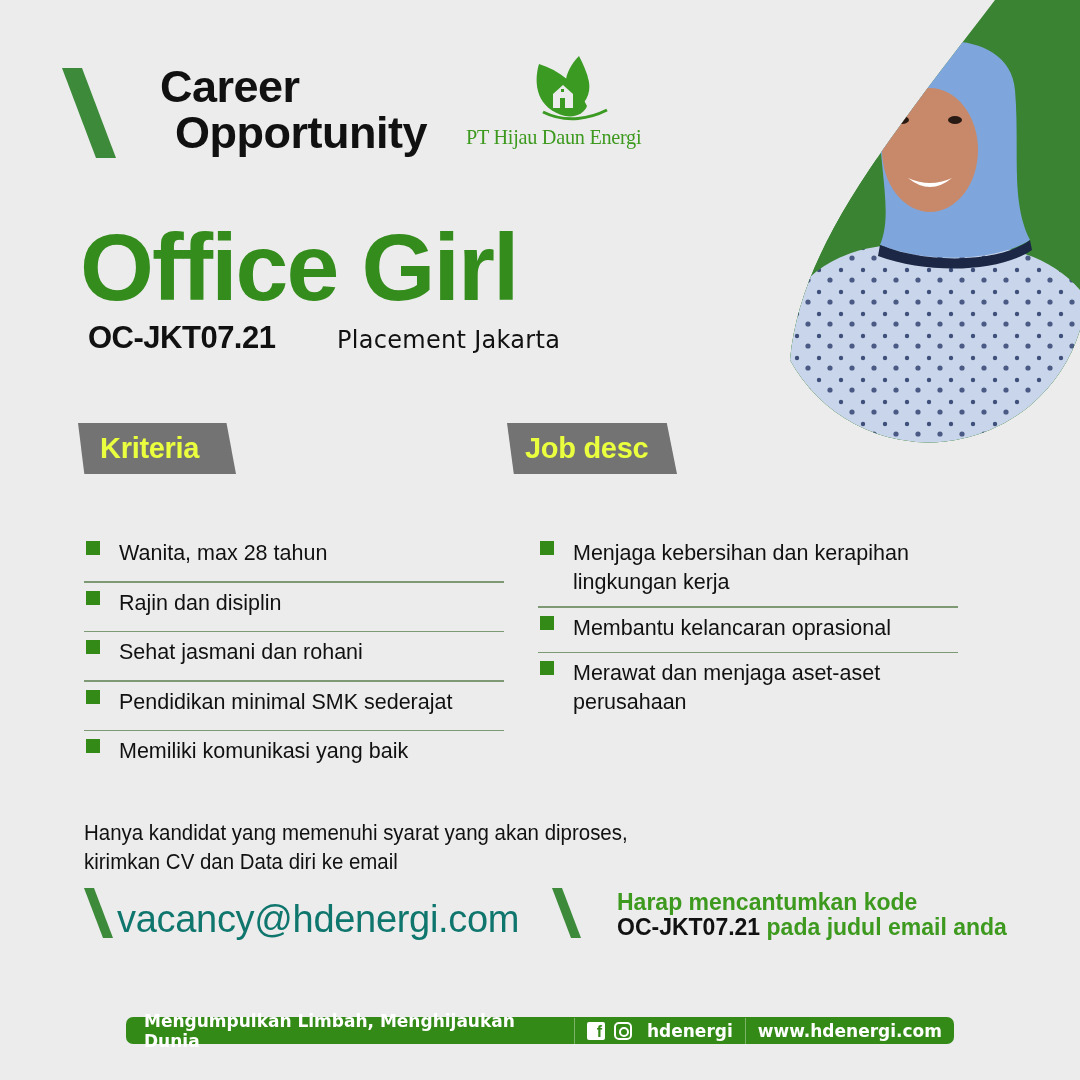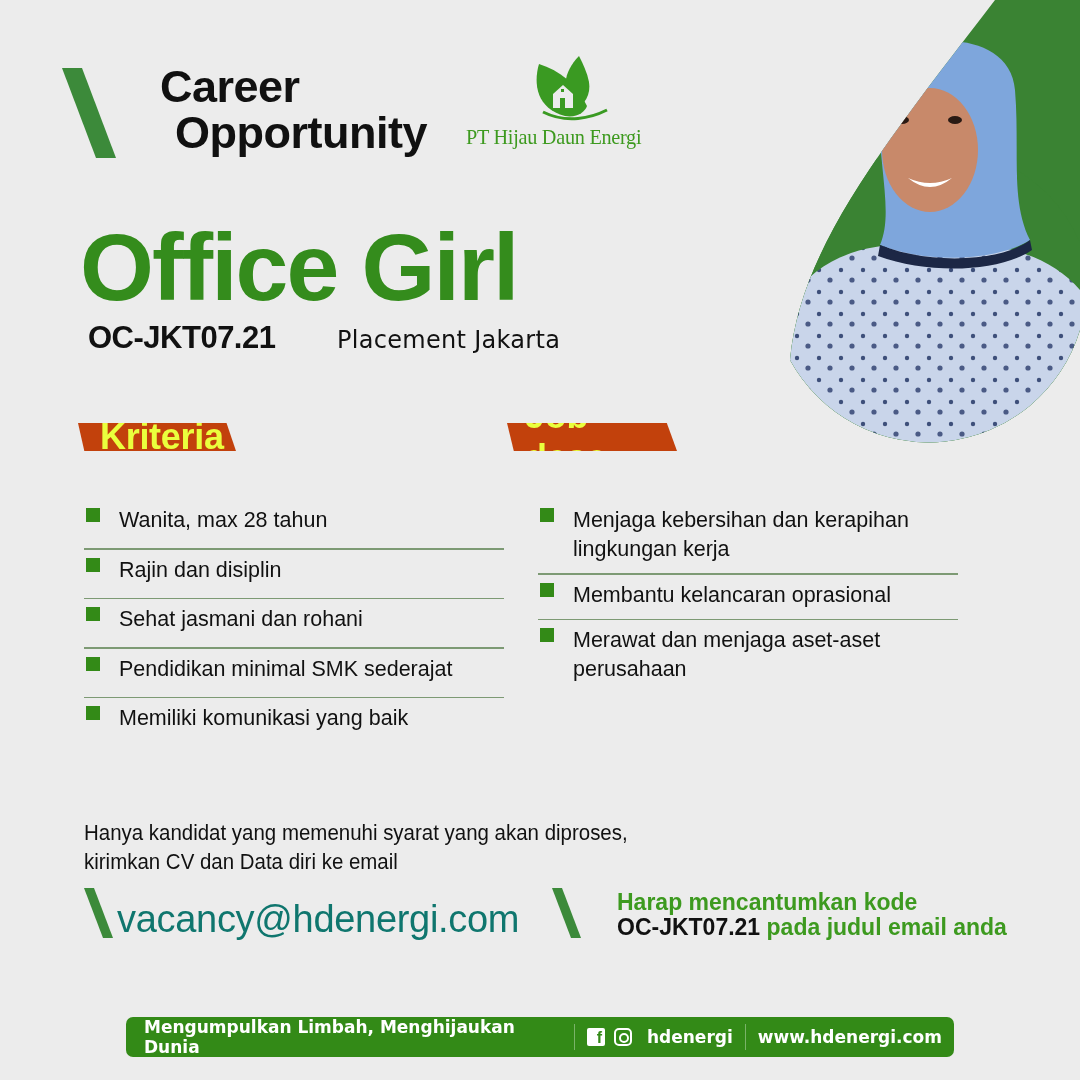--- a/index.html
+++ b/index.html
@@ -41,34 +41,34 @@
     font-size: 31px; font-weight: 700; color: #111; letter-spacing: -0.5px;
   }
   .job-placement {
     left: 337px; top: 326px;
     font-family: "DejaVu Sans", sans-serif;
     font-size: 24px; color: #111; letter-spacing: 0.3px;
   }
 
   
   .tag {
-    height: 28px;
-    background: #c2410c;
+    height: 51px;
+    background: #737373;
     color: #eaff3d;
-    font-weight: 700; font-size: 36px;
+    font-weight: 700; font-size: 29px;
     display: flex; align-items: center;
     clip-path: polygon(0 0, 100% 0, 100% 100%, 3% 100%);
     padding-left: 22px;
     letter-spacing: -0.3px;
   }
   .tag-kriteria { left: 78px; top: 423px; width: 158px; clip-path: polygon(0 0, 94% 0, 100% 100%, 4% 100%); }
   .tag-jobdesc { left: 507px; top: 423px; width: 170px; padding-left: 18px; clip-path: polygon(0 0, 94% 0, 100% 100%, 4% 100%); }
 
   
-  .list { width: 420px; }
+  .list { width: 420px; margin-top: 33px; }
   .list-krit { left: 84px; top: 500px; }
   .list-job { left: 538px; top: 500px; }
   .item {
     position: relative;
     padding-left: 35px;
     font-size: 21.5px;
     line-height: 29px;
     color: #111;
   }
   .item .bullet {
@@ -93,21 +93,21 @@
   .slash-sm2 { left: 552px; top: 888px; }
   .hint {
     left: 617px; top: 890px;
     font-size: 23px; line-height: 25px; color: #3d9a1f;
     font-weight: 700;
   }
   .hint .code { color: #111; font-weight: 700; }
 
   
   .footer {
-    left: 126px; top: 1017px; width: 828px; height: 40px;
+    left: 126px; top: 1017px; width: 828px; height: 27px;
     background: #338a17; border-radius: 7px;
     display: flex; align-items: center;
     color: #fff; font-size: 17px; font-weight: 700;
     font-family: "DejaVu Sans", sans-serif;
   }
   .footer .seg { padding: 0 12px; display: flex; align-items: center; gap: 9px; height: 100%; }
   .footer .vsep { width: 1px; height: 26px; background: rgba(255,255,255,0.35); }
   .fb-icon {
     width: 18px; height: 18px; background: #fff; border-radius: 2px;
     color: #338a17; font-weight: 700; font-size: 16px;

